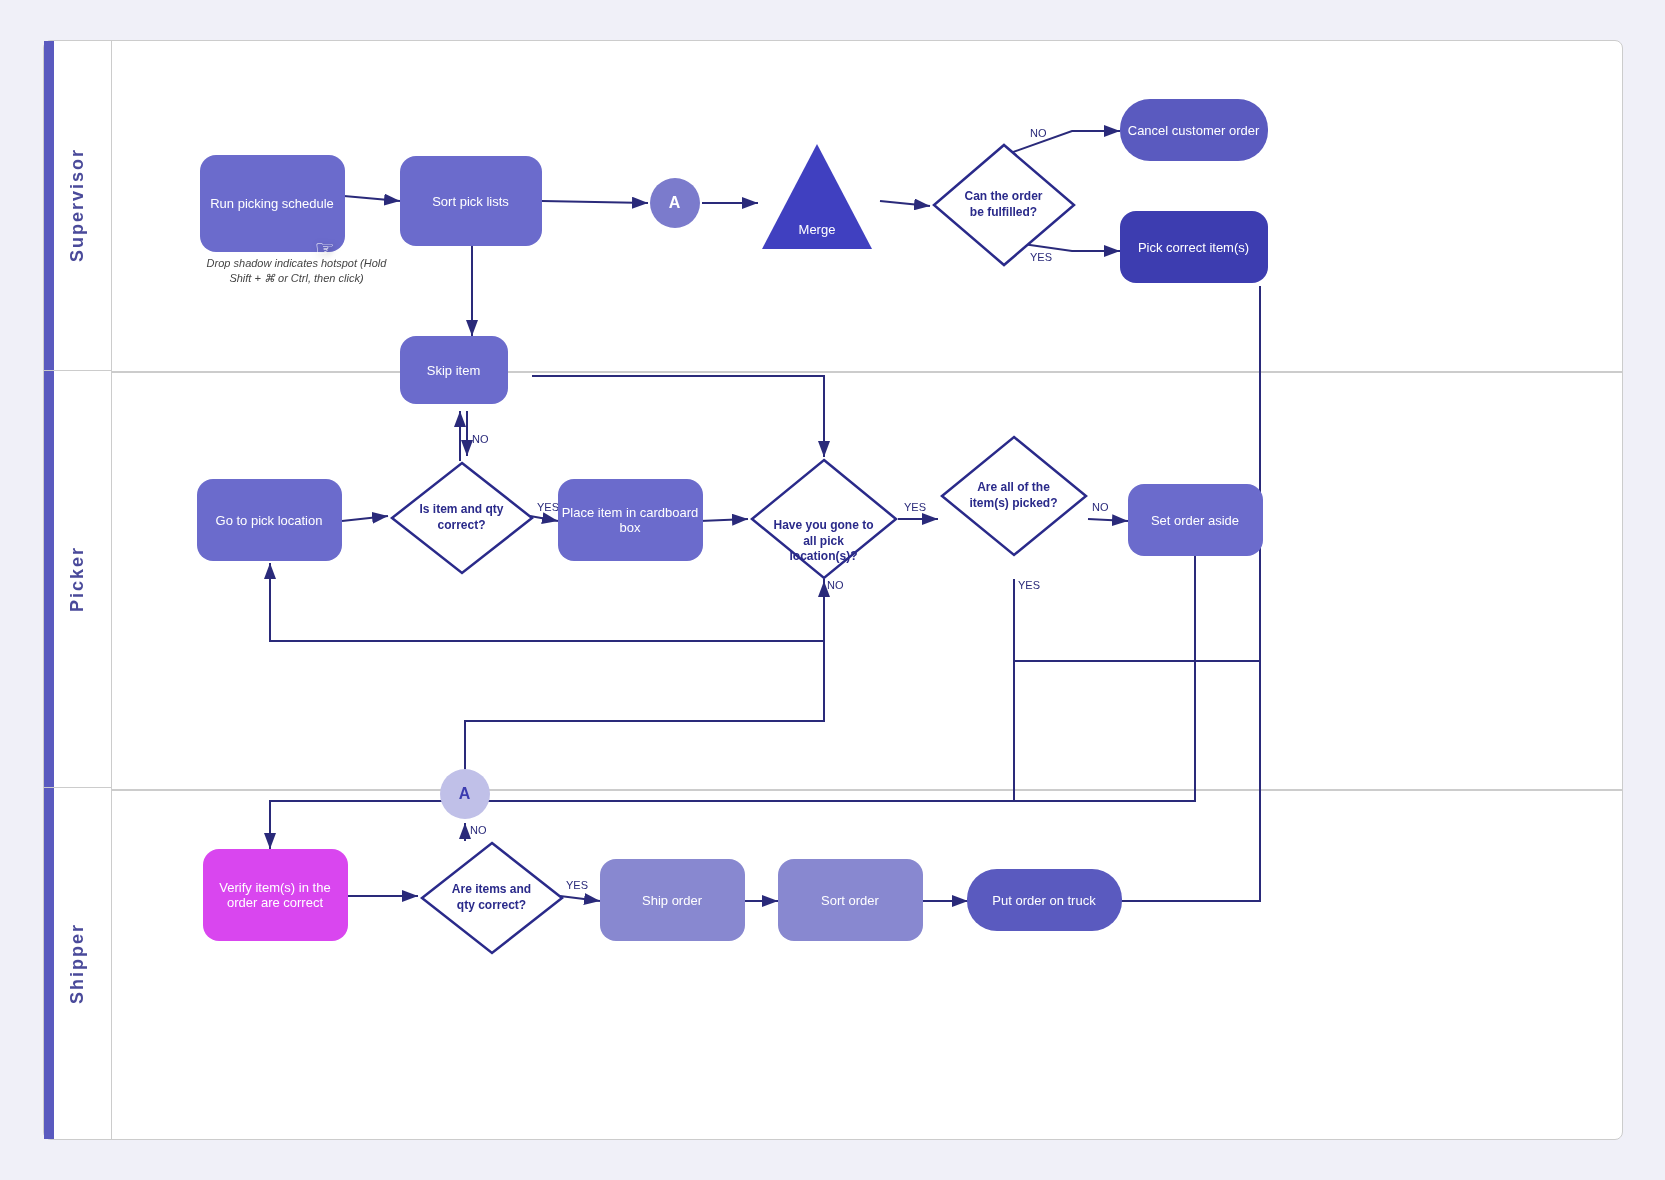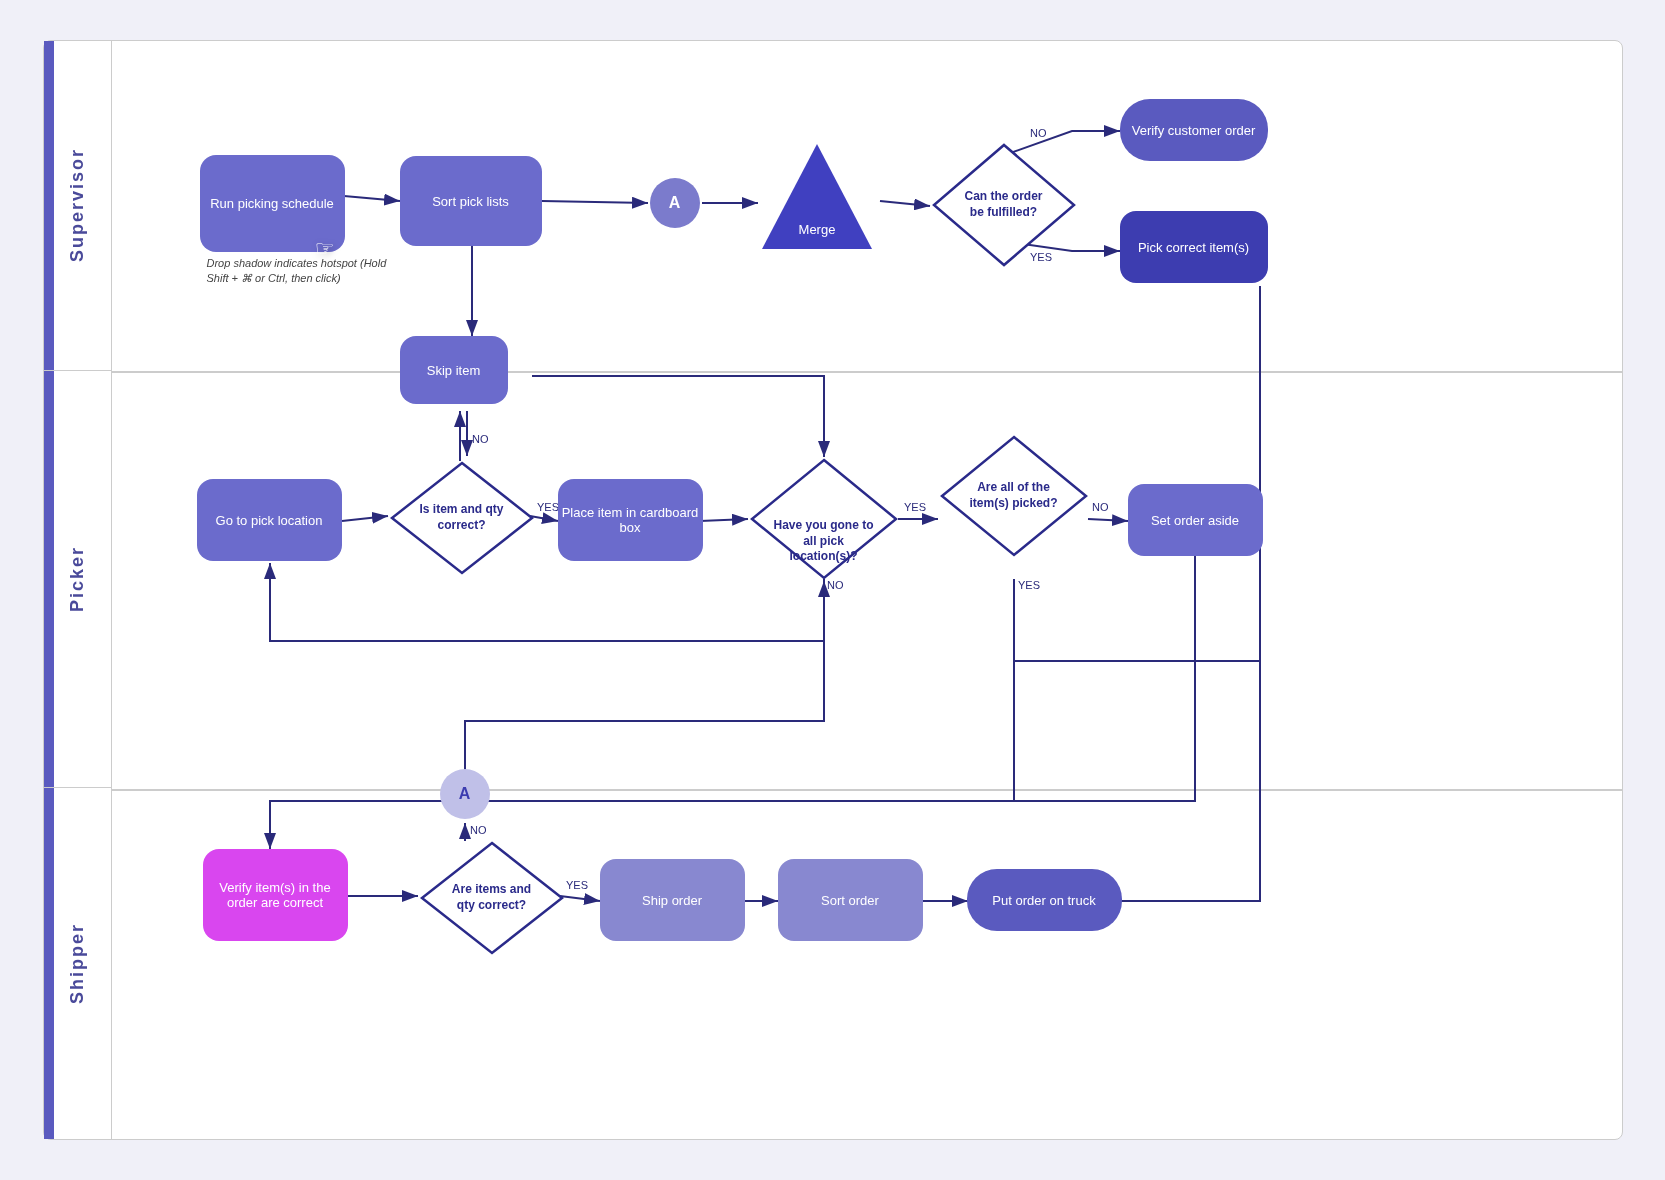--- a/index.html
+++ b/index.html
@@ -131,21 +131,21 @@
       top: 0; left: 0;
       width: 100%;
       height: 100%;
       pointer-events: none;
     }
     .drop-shadow-note {
       position: absolute;
       font-size: 11px;
       color: #444;
       font-style: italic;
-      text-align: left;
+      text-align: center;
       line-height: 1.4;
     }
   </style>
 </head>
 <body>
 
 <div class="diagram-container">
   <div class="swimlane-labels">
     <div class="lane-label" style="flex: 30;">
       <div class="lane-stripe"></div>
@@ -270,21 +270,21 @@
     <div class="node node-diamond" style="left:818px; top:100px; width:148px; height:128px;">
       <div class="diamond-shape">
         <svg width="148" height="128">
           <polygon points="74,4 144,64 74,124 4,64" fill="white" stroke="#2a2a8a" stroke-width="2.5"></polygon>
         </svg>
         <div class="diamond-text">Can the order be fulfilled?</div>
       </div>
     </div>
 
     <div class="node node-pill" style="left:1008px; top:58px; width:148px; height:62px; background:#5a5abf;">
-      <span>Verify customer order</span>
+      <span>Cancel customer order</span>
     </div>
 
     <div class="node node-rounded-dark" style="left:1008px; top:170px; width:148px; height:72px; background:#3d3db0;">
       <span>Pick correct item(s)</span>
     </div>
 
     <div class="node node-rounded" style="left:288px; top:295px; width:108px; height:68px;">
       <span>Skip item</span>
     </div>
 

